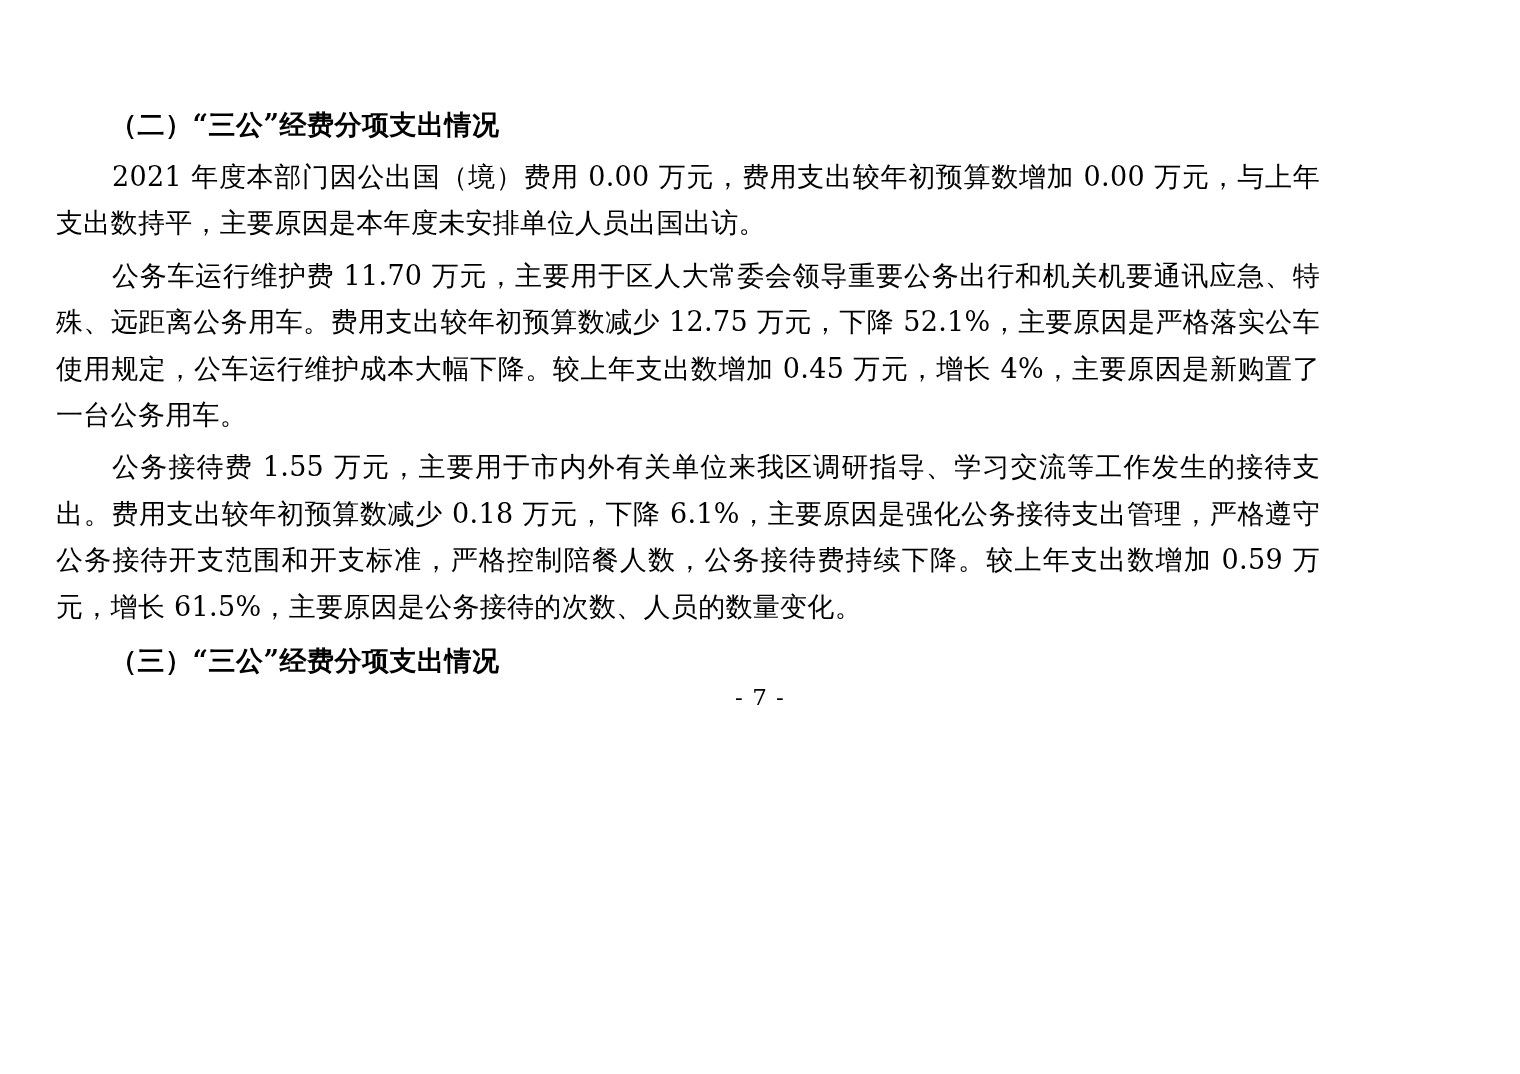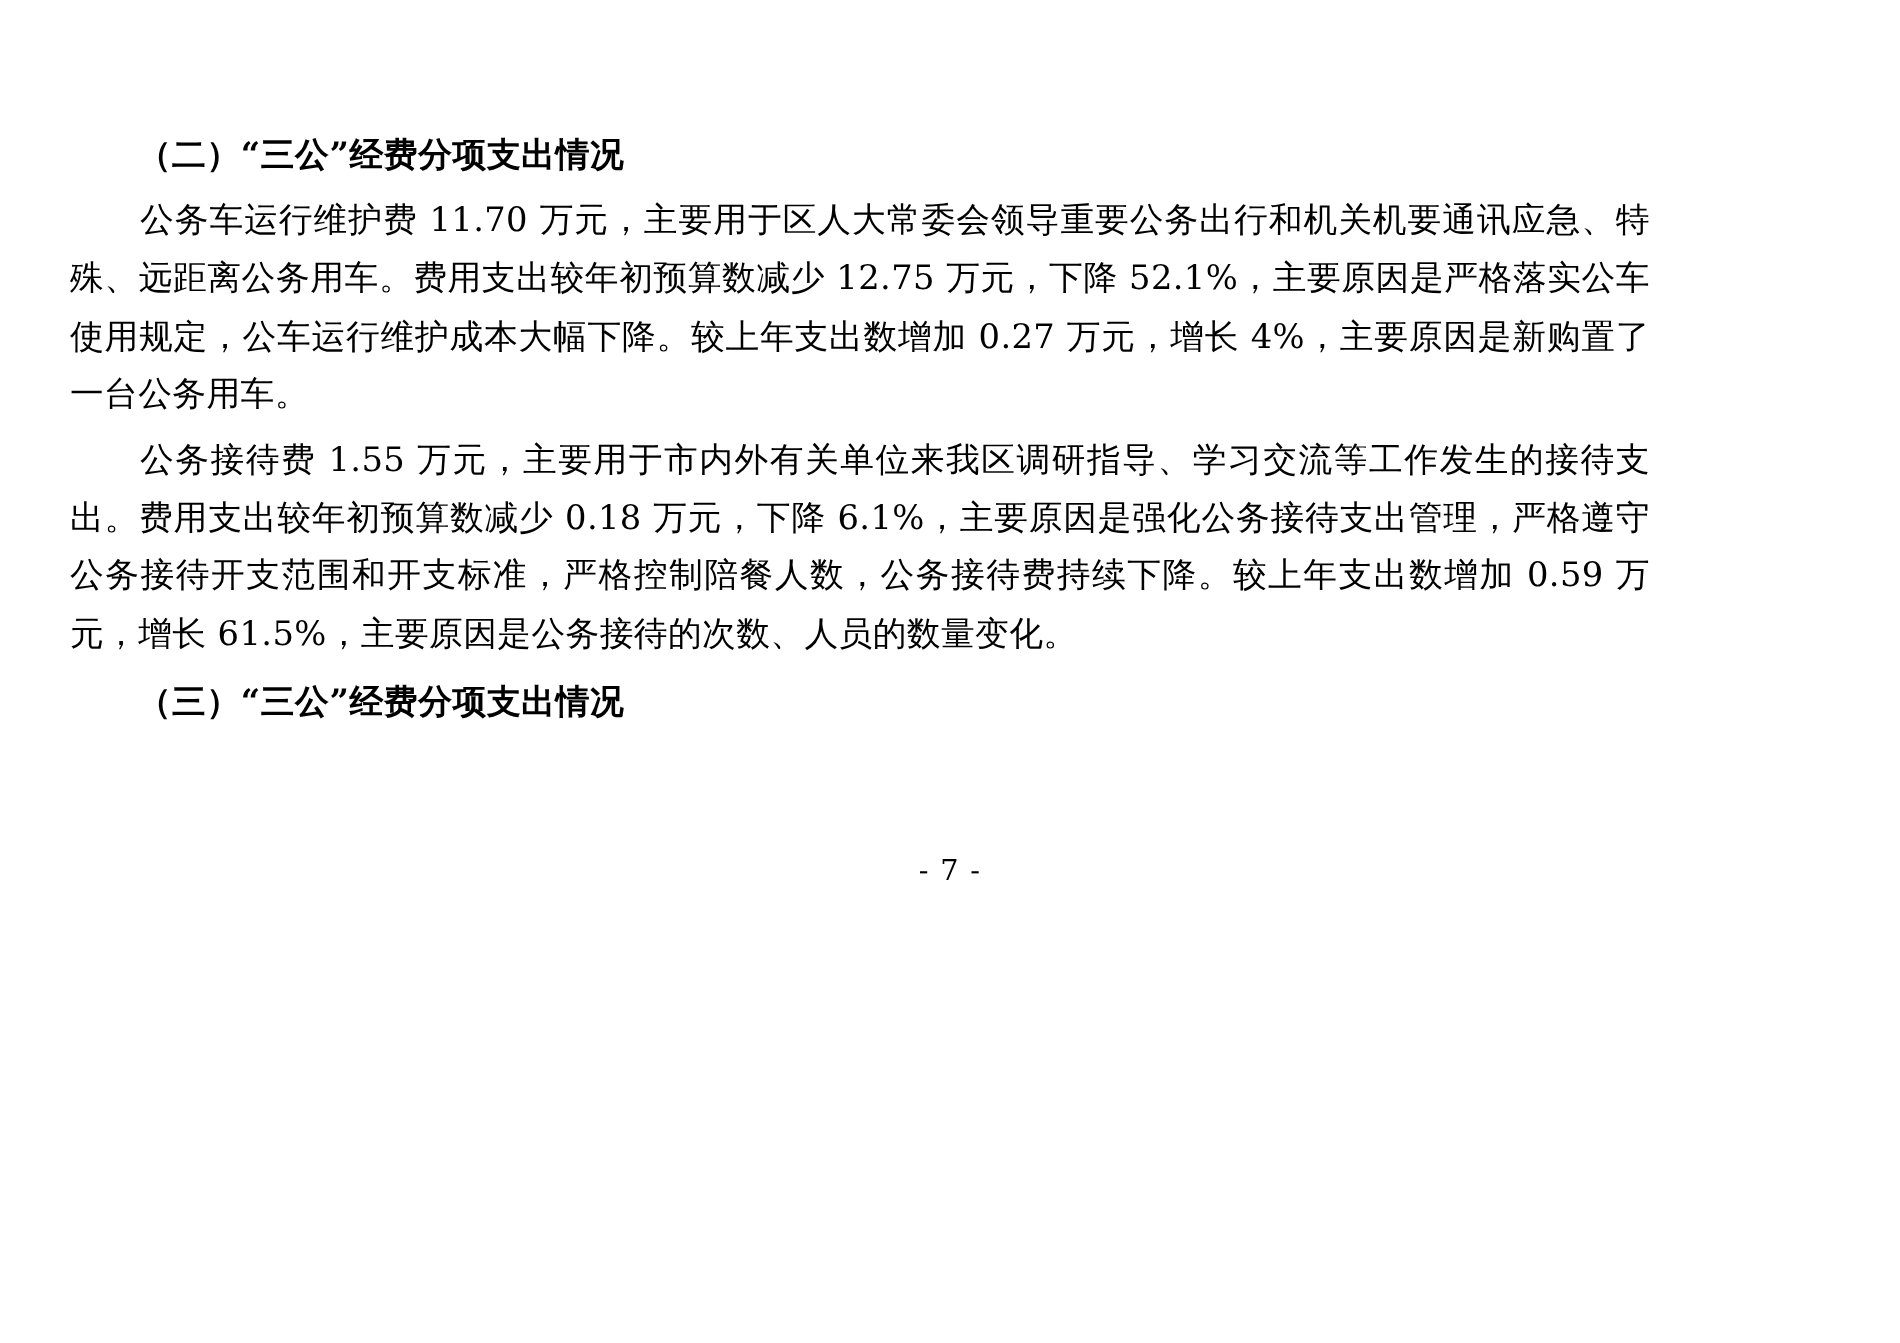--- a/index.html
+++ b/index.html
@@ -63,23 +63,24 @@
   }
 </style>
 </head>
 <body>
 
 <div class="page">
   <div class="doc-body">
 
     <div class="heading">（二）“三公”经费分项支出情况</div>
 
+    <div class="para">2021 年度本部门因公出国（境）费用 0.00 万元，费用支出较年初预算数增加 0.00 万元，与上年支出数持平，主要原因是本年度未安排单位人员出国出访。</div>
 
 
-    <div class="para">公务车运行维护费 11.70 万元，主要用于区人大常委会领导重要公务出行和机关机要通讯应急、特殊、远距离公务用车。费用支出较年初预算数减少 12.75 万元，下降 52.1%，主要原因是严格落实公车使用规定，公车运行维护成本大幅下降。较上年支出数增加 0.27 万元，增长 4%，主要原因是新购置了一台公务用车。</div>
+    <div class="para">公务车运行维护费 11.70 万元，主要用于区人大常委会领导重要公务出行和机关机要通讯应急、特殊、远距离公务用车。费用支出较年初预算数减少 12.75 万元，下降 52.1%，主要原因是严格落实公车使用规定，公车运行维护成本大幅下降。较上年支出数增加 0.45 万元，增长 4%，主要原因是新购置了一台公务用车。</div>
 
     <div class="para last">公务接待费 1.55 万元，主要用于市内外有关单位来我区调研指导、学习交流等工作发生的接待支出。费用支出较年初预算数减少 0.18 万元，下降 6.1%，主要原因是强化公务接待支出管理，严格遵守公务接待开支范围和开支标准，严格控制陪餐人数，公务接待费持续下降。较上年支出数增加 0.59 万元，增长 61.5%，主要原因是公务接待的次数、人员的数量变化。</div>
 
     <div class="heading sub-last">（三）“三公”经费分项支出情况</div>
 
   </div>
 
   <div class="page-number">- 7 -</div>
 </div>
 

